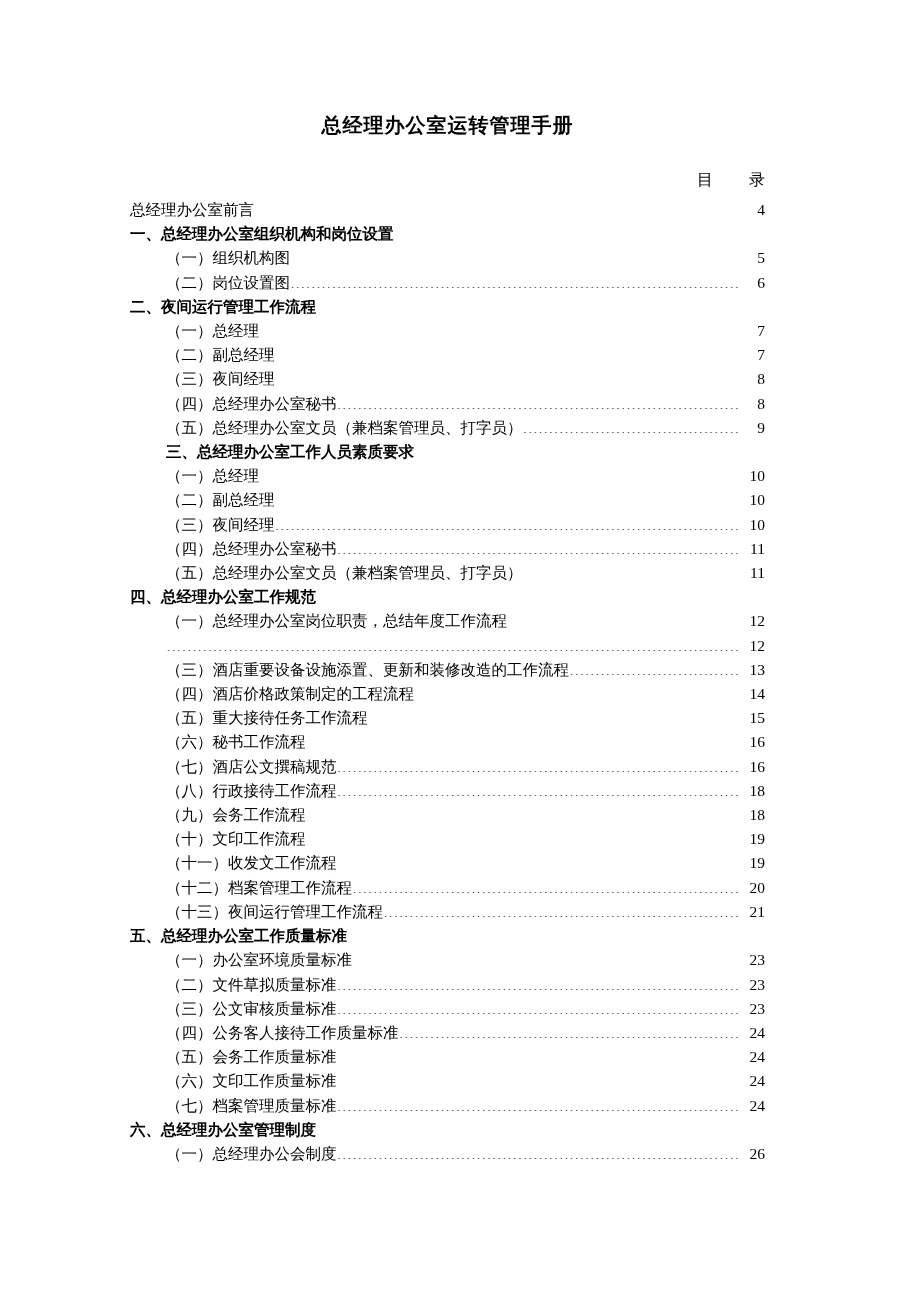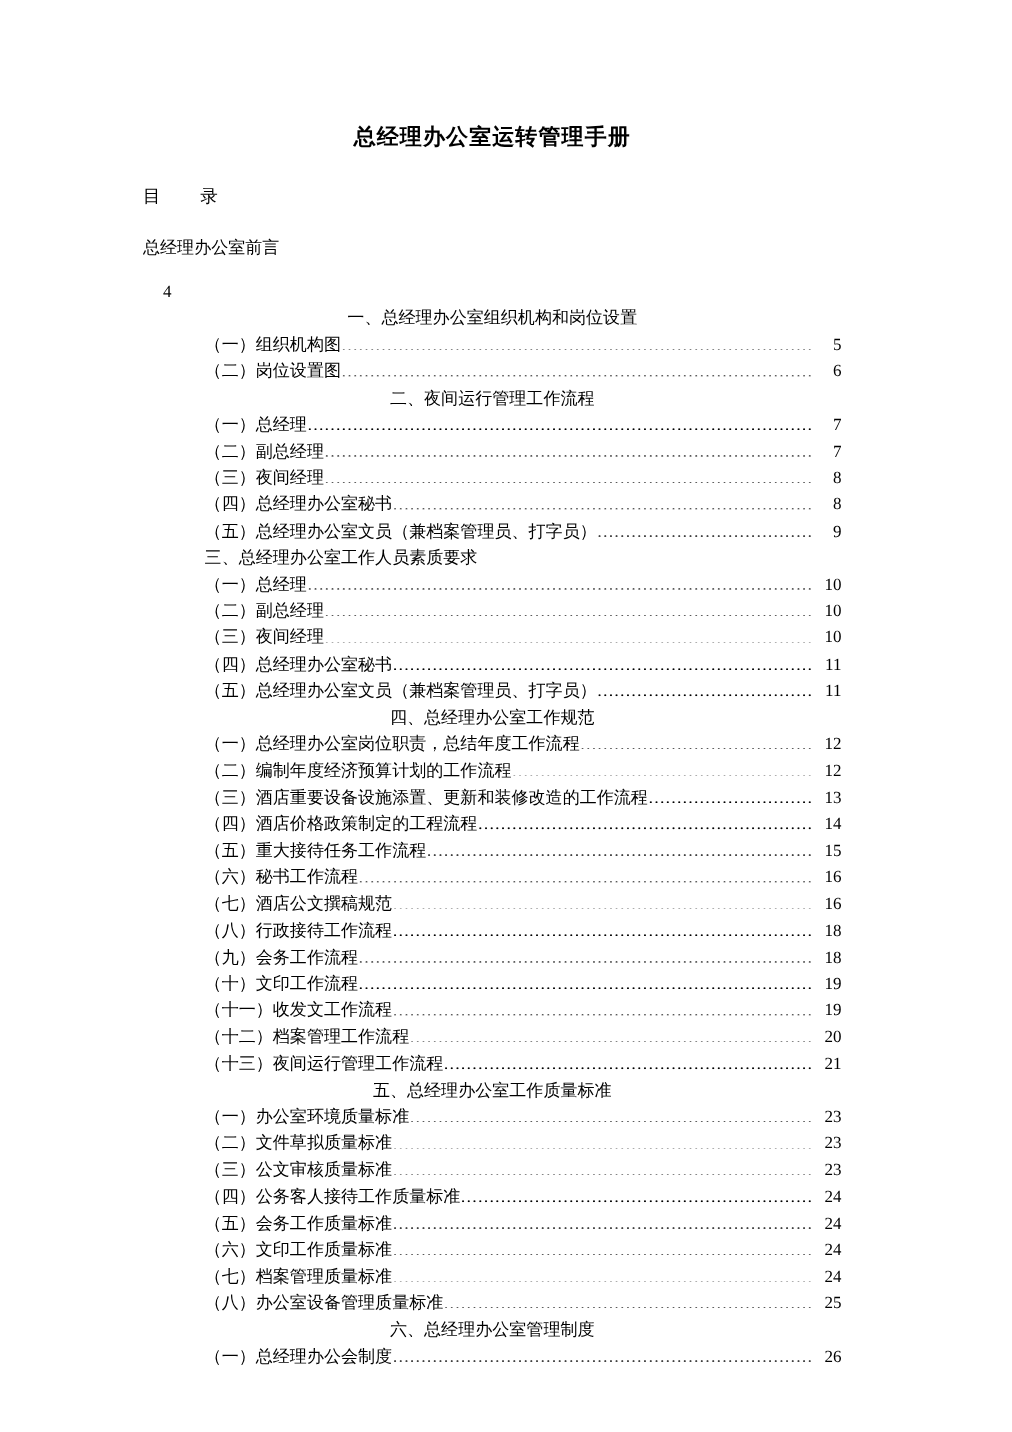--- a/index.html
+++ b/index.html
@@ -18,41 +18,41 @@
     line-height: 1.5;
   }
   .title {
     text-align: center;
     font-weight: bold;
     font-size: 20px;
     margin-bottom: 28px;
     letter-spacing: 1px;
   }
   .toc-heading {
-    text-align: left;
+    text-align: right;
     font-size: 16px;
-    margin-bottom: 22px;
+    margin-bottom: 6px;
   }
   .toc-heading .gap {
     display: inline-block;
     width: 36px;
   }
   .toc {
     font-size: 15.5px;
     line-height: 24.2px;
   }
   .row {
     display: flex;
     align-items: baseline;
     white-space: nowrap;
     overflow: hidden;
   }
-  .row.l0 { margin-left: 0; flex-direction: column; }
-  .row.l1 { margin-left: 56px; }
-  .row.heading { font-weight: normal; align-items: center; }
+  .row.l0 { margin-left: 0; }
+  .row.l1 { margin-left: 36px; }
+  .row.heading { font-weight: bold; align-items: center; }
   .label { flex: 0 0 auto; }
   .dots {
     flex: 1 1 auto;
     overflow: hidden;
     position: relative;
     height: 1em;
   }
   .dots::after {
     content: "………………………………………………………………………………………………………………";
     position: absolute;
@@ -156,21 +156,20 @@
       </div>
       <div class="row l0 heading no-dots">
         <span class="label">四、总经理办公室工作规范</span>
       </div>
       <div class="row l1">
         <span class="label">（一）总经理办公室岗位职责，总结年度工作流程</span>
         <span class="dots"></span>
         <span class="pg pad">12</span>
       </div>
       <div class="row l1">
-        <span class="label">（二）编制年度经济预算计划的工作流程</span>
         <span class="dots"></span>
         <span class="pg pad">12</span>
       </div>
       <div class="row l1">
         <span class="label">（三）酒店重要设备设施添置、更新和装修改造的工作流程</span>
         <span class="dots"></span>
         <span class="pg pad">13</span>
       </div>
       <div class="row l1">
         <span class="label">（四）酒店价格政策制定的工程流程</span>
@@ -253,25 +252,20 @@
       <div class="row l1">
         <span class="label">（六）文印工作质量标准</span>
         <span class="dots"></span>
         <span class="pg pad">24</span>
       </div>
       <div class="row l1">
         <span class="label">（七）档案管理质量标准</span>
         <span class="dots"></span>
         <span class="pg pad">24</span>
       </div>
-      <div class="row l1">
-        <span class="label">（八）办公室设备管理质量标准</span>
-        <span class="dots"></span>
-        <span class="pg pad">25</span>
-      </div>
       <div class="row l0 heading no-dots">
         <span class="label">六、总经理办公室管理制度</span>
       </div>
       <div class="row l1">
         <span class="label">（一）总经理办公会制度</span>
         <span class="dots"></span>
         <span class="pg pad">26</span>
       </div>
     </div>
 

